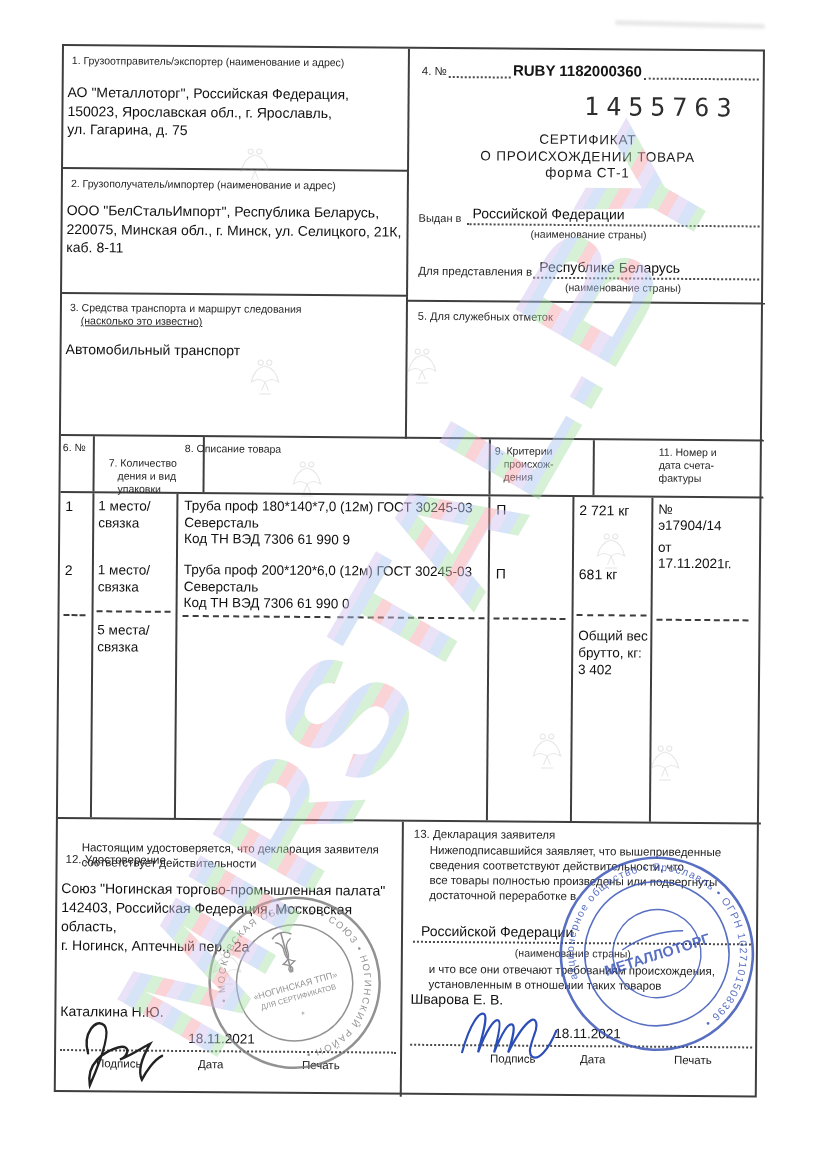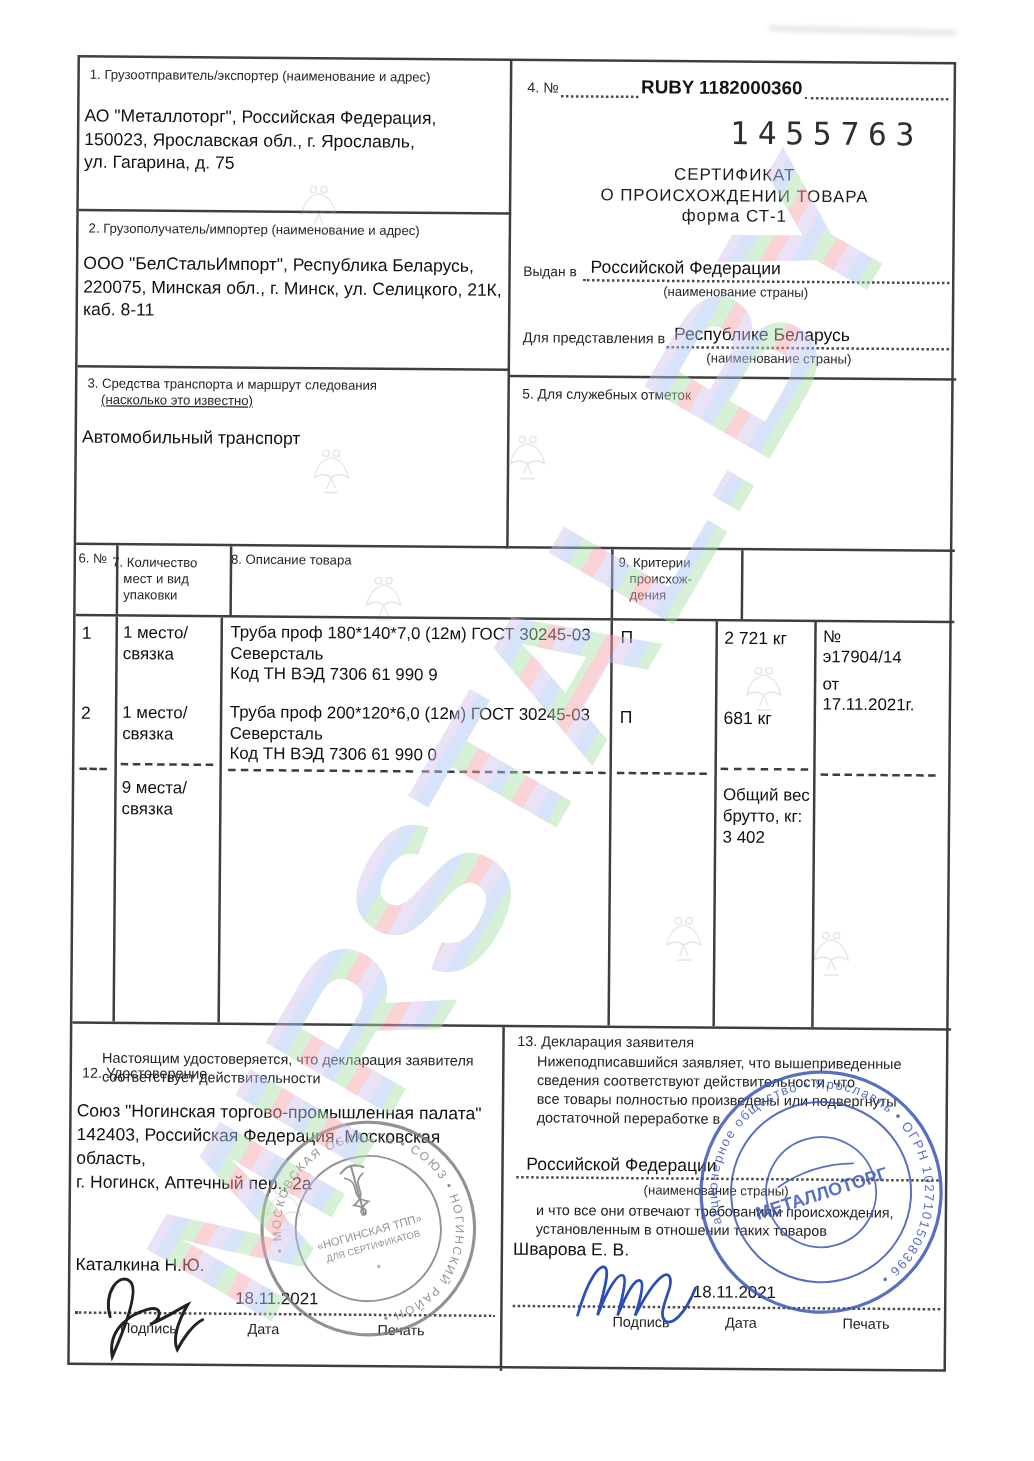--- a/index.html
+++ b/index.html
@@ -131,31 +131,36 @@
       </div>
       <div class="abs small" style="left:95px;top:231px;width:240px;text-align:center;">(наименование страны)</div>
     </div>
 
     <div class="bx" style="left:346px;top:253px;width:357px;height:137px;border-bottom:2px solid #3e3e3e;">
       <div class="t abs" style="left:10px;top:8px;font-size:11px;">5. Для служебных отметок</div>
     </div>
 
     <div class="bx" style="left:0;top:390px;width:703px;height:57px;border-bottom:2px solid #3e3e3e;">
       <div class="cell t" style="left:0;width:34px;padding:5px 2px;">6. №</div>
-      <div class="cell t" style="left:25px;width:100px;padding:8px 4px;">
+      <div class="cell t" style="left:44px;width:100px;padding:20px 4px;">
         <div>7. Количество</div>
-        <div style="padding-left:9px;">мест и вид</div>
+        <div style="padding-left:9px;">дения и вид</div>
         <div style="padding-left:9px;">упаковки</div>
       </div>
       <div class="cell t" style="left:118px;width:312px;padding:5px 6px;">8. Описание товара</div>
       <div class="cell t" style="left:430px;width:104px;padding:5px 4px;">
         <div>9. Критерии</div>
         <div style="padding-left:9px;">происхож-</div>
         <div style="padding-left:9px;">дения</div>
       </div>
+      <div class="cell t" style="left:593px;width:110px;padding:5px 5px;border-right:none;">
+        <div>11. Номер и</div>
+        <div>дата счета-</div>
+        <div>фактуры</div>
+      </div>
     </div>
 
     <div class="bx" style="left:0;top:447px;width:703px;height:326px;border-bottom:2px solid #3e3e3e;">
 
       <div class="cell" style="left:0;width:34px;">
         <div class="fill abs" style="left:5px;top:4px;">1</div>
         <div class="fill abs" style="left:5px;top:68px;">2</div>
         <div class="dash" style="left:4px;top:121px;width:22px;"></div>
       </div>
 
@@ -163,21 +168,21 @@
         <div class="fill abs" style="left:4px;top:4px;font-size:13.5px;line-height:17px;">
           <div>1 место/</div>
           <div>связка</div>
         </div>
         <div class="fill abs" style="left:4px;top:68px;font-size:13.5px;line-height:17px;">
           <div>1 место/</div>
           <div>связка</div>
         </div>
         <div class="dash" style="left:3px;top:117px;width:74px;"></div>
         <div class="fill abs" style="left:4px;top:128px;font-size:13.5px;line-height:17px;">
-          <div>9 места/</div>
+          <div>5 места/</div>
           <div>связка</div>
         </div>
       </div>
 
       <div class="cell" style="left:118px;width:312px;">
         <div class="fill abs" style="left:6px;top:4px;font-size:13.5px;line-height:16.5px;">
           <div>Труба проф 180*140*7,0 (12м) ГОСТ 30245-03</div>
           <div>Северсталь</div>
           <div>Код ТН ВЭД 7306 61 990 9</div>
         </div>

